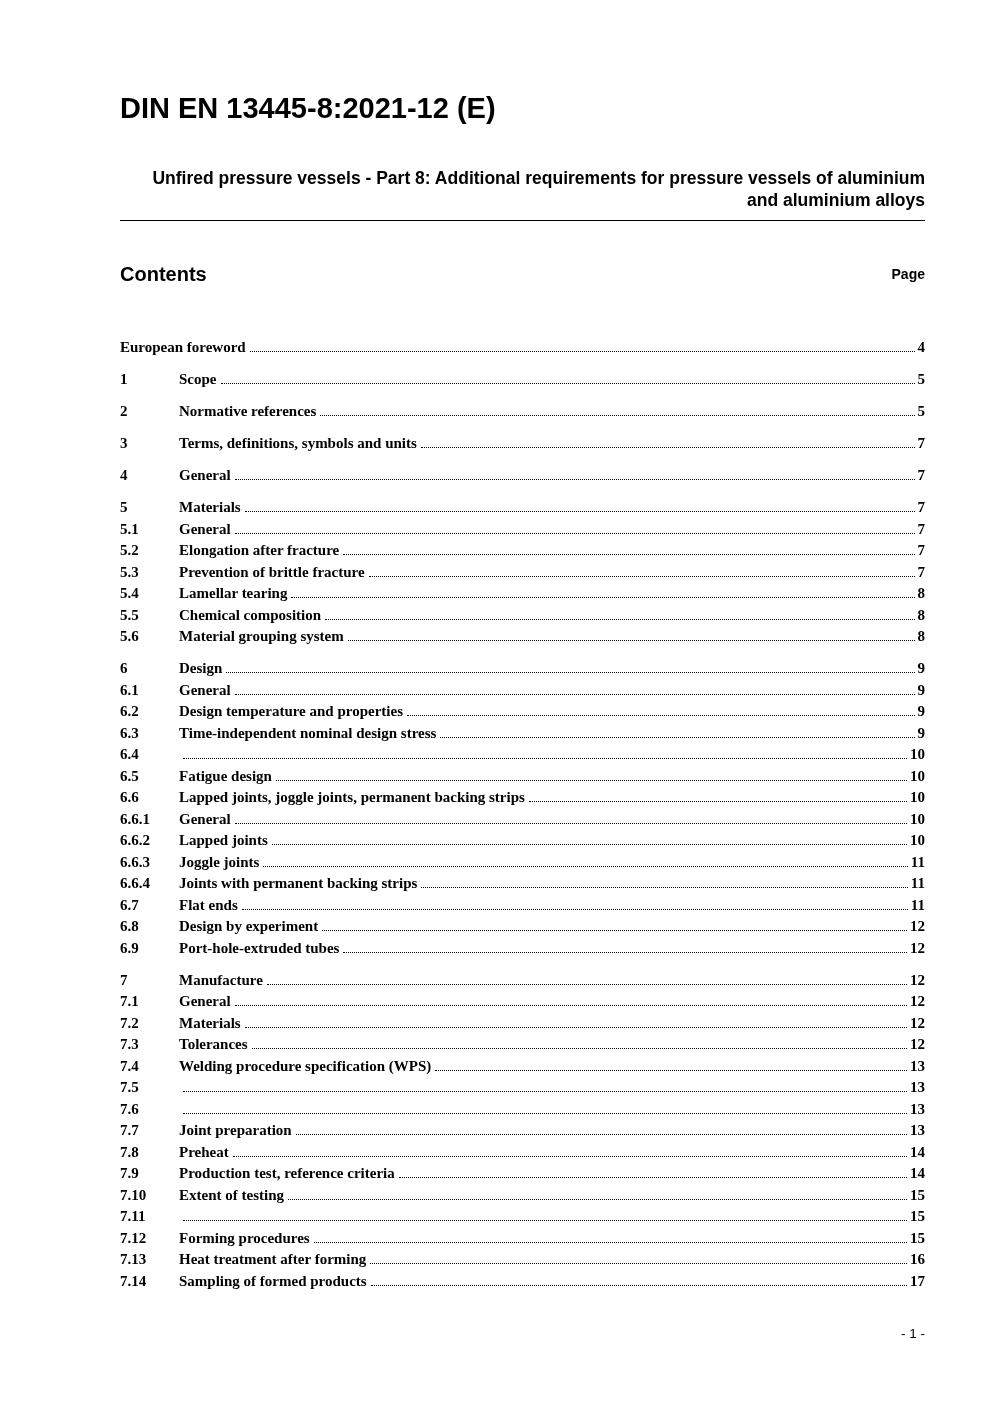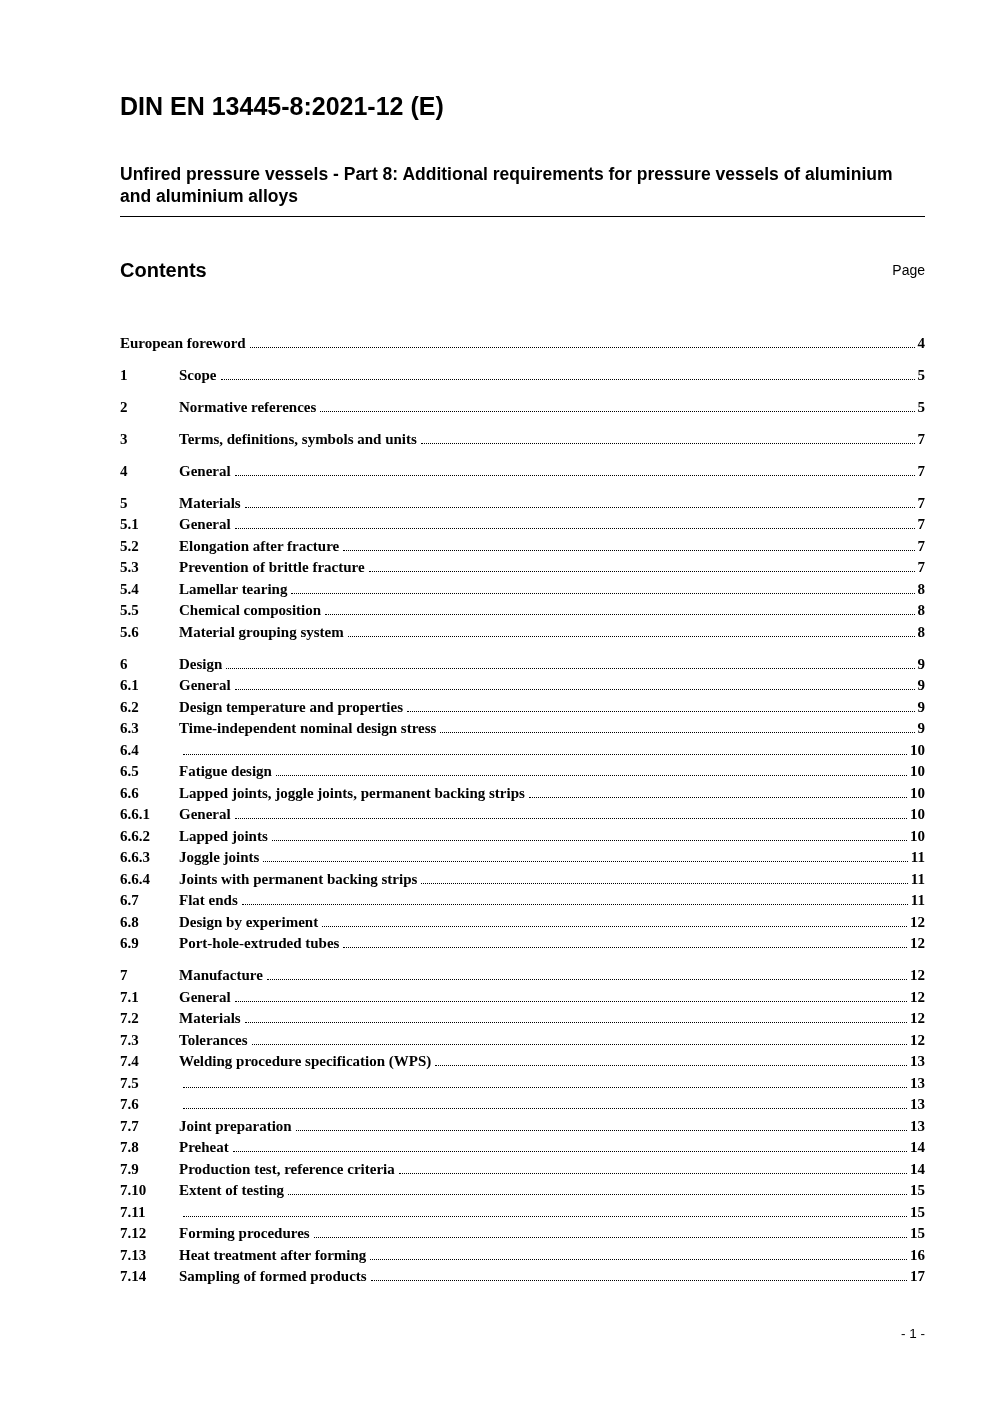--- a/index.html
+++ b/index.html
@@ -20,49 +20,50 @@
   .content {
     position: absolute;
     left: 120px;
     width: 805px;
     top: 0;
   }
   .doc-title {
     margin: 92px 0 0 0;
     font-family: "Liberation Sans", sans-serif;
     font-weight: bold;
-    font-size: 25px;
+    font-size: 29px;
     line-height: 1.15;
     color: #000;
   }
   .doc-subtitle {
     margin-top: 43px;
     font-family: "Liberation Sans", sans-serif;
     font-weight: bold;
     font-size: 17.5px;
     line-height: 1.25;
     padding-bottom: 8px;
     border-bottom: 1.5px solid #000;
+    text-align: right;
   }
   .contents-row {
     margin-top: 42px;
     display: flex;
     align-items: flex-end;
     justify-content: space-between;
   }
   .contents-heading {
     margin: 0;
     font-family: "Liberation Sans", sans-serif;
     font-weight: bold;
     font-size: 20px;
     line-height: 1.1;
   }
   .page-col-label {
     font-family: "Liberation Sans", sans-serif;
-    font-weight: normal;
+    font-weight: bold;
     font-size: 14px;
     line-height: 1.2;
     padding-bottom: 2px;
   }
   .toc {
     margin-top: 52px;
     font-family: "Liberation Serif", serif;
     font-weight: bold;
     font-size: 15px;
   }

